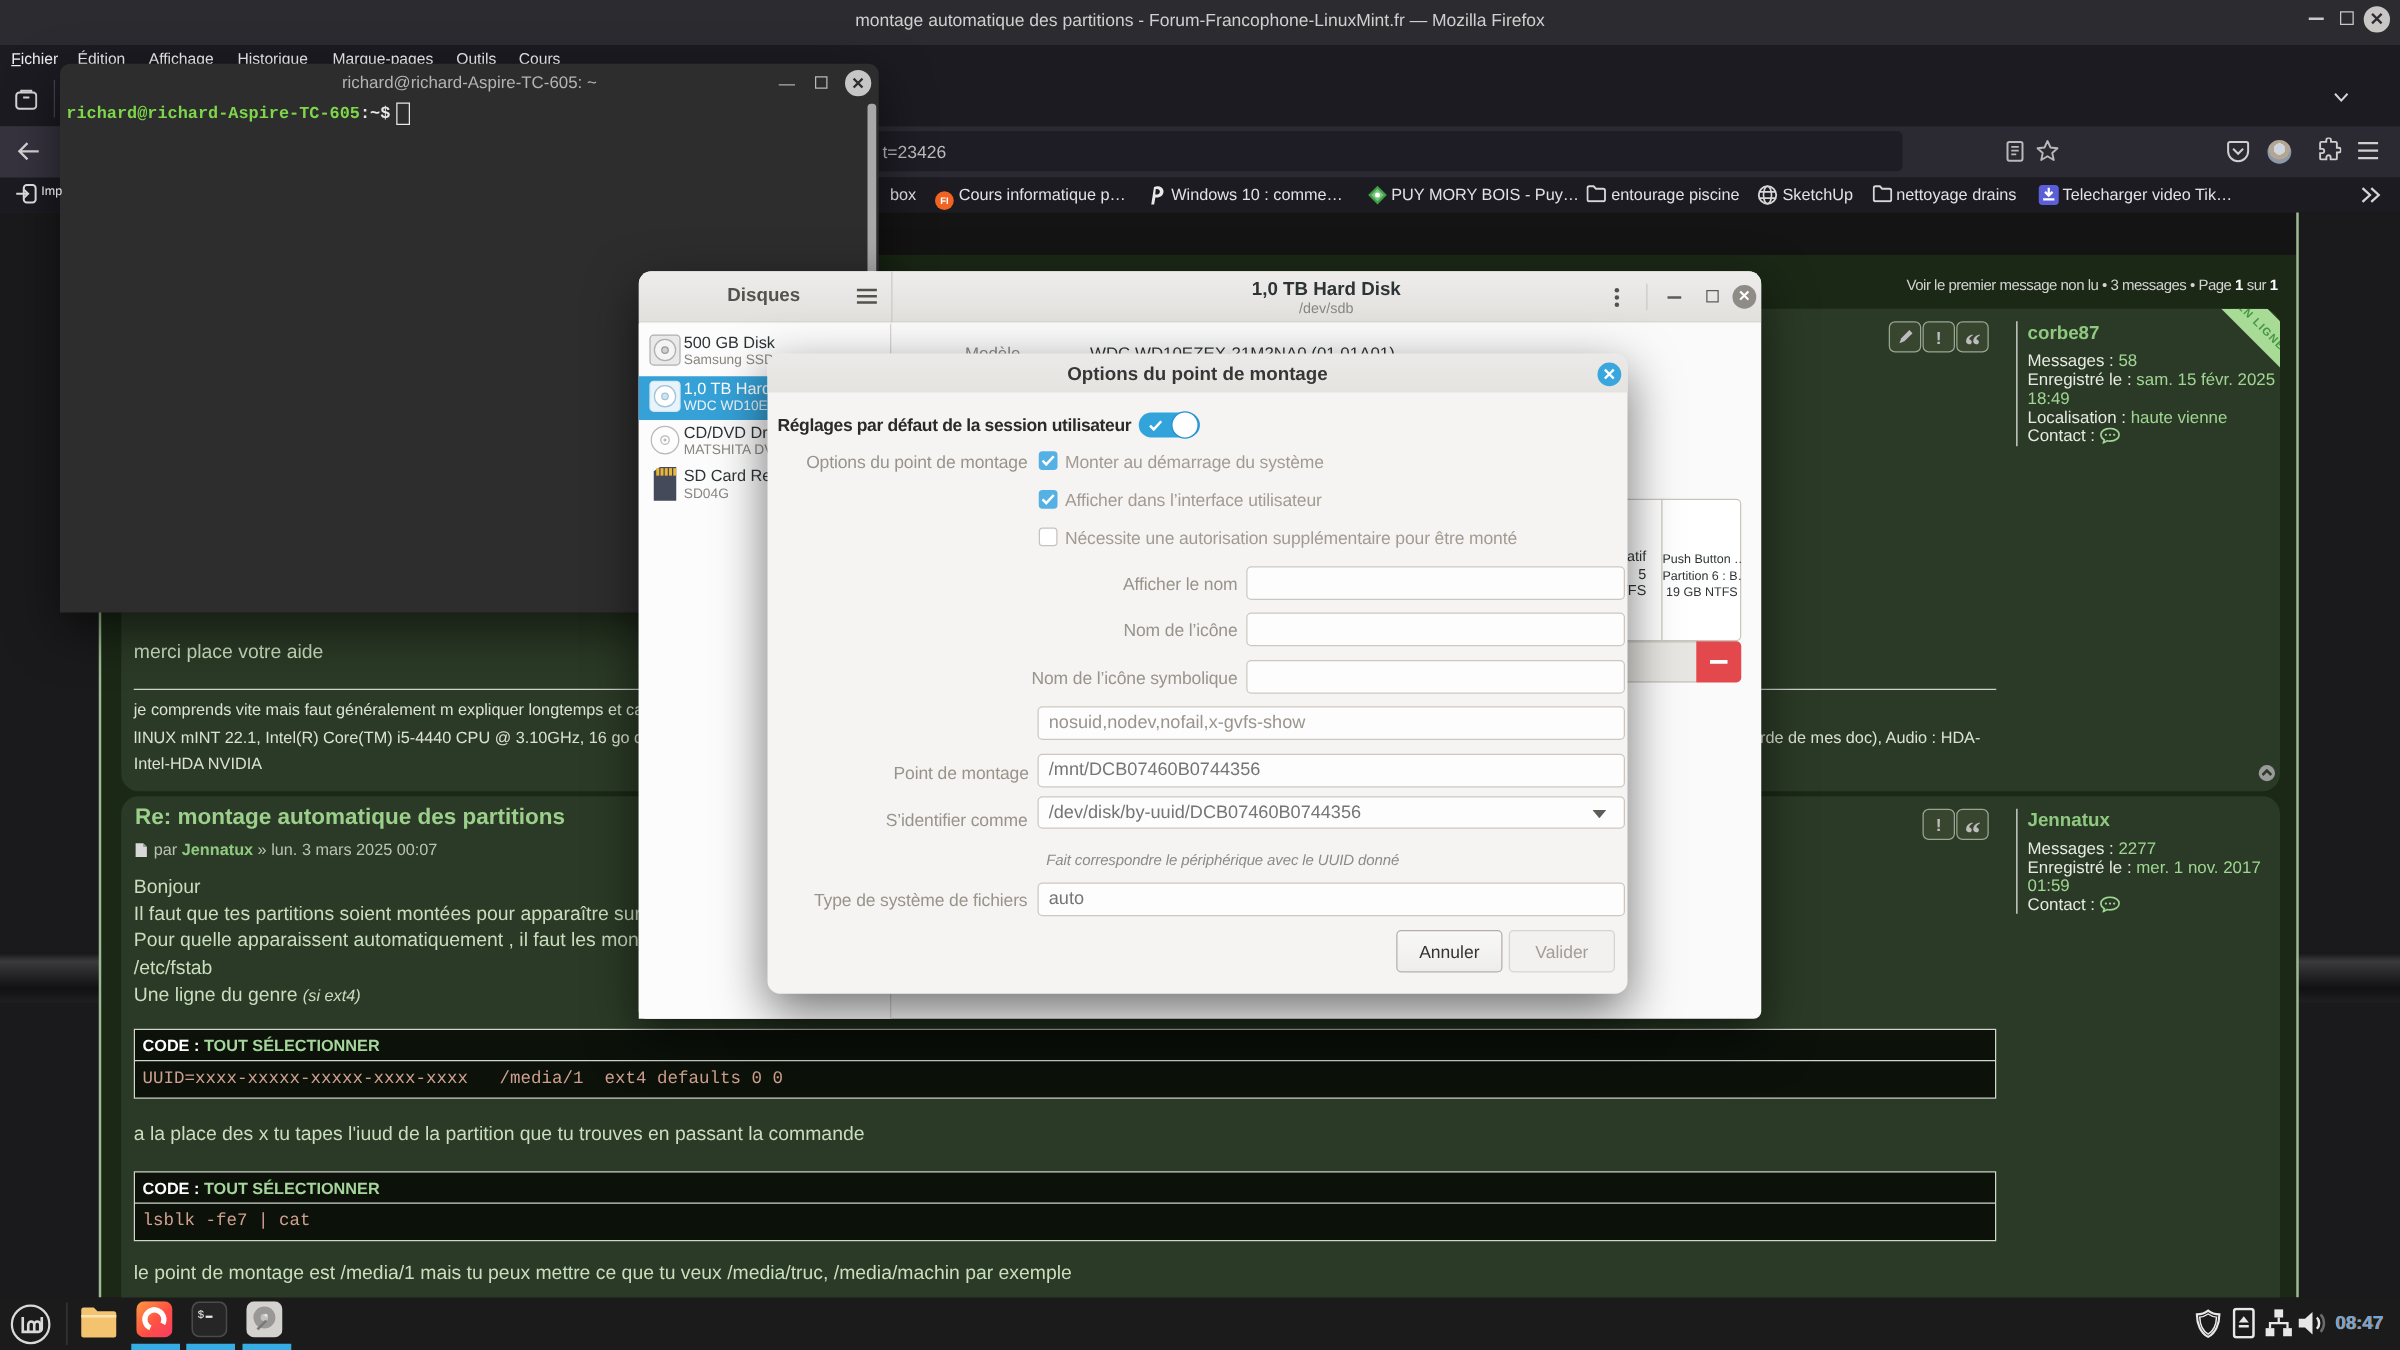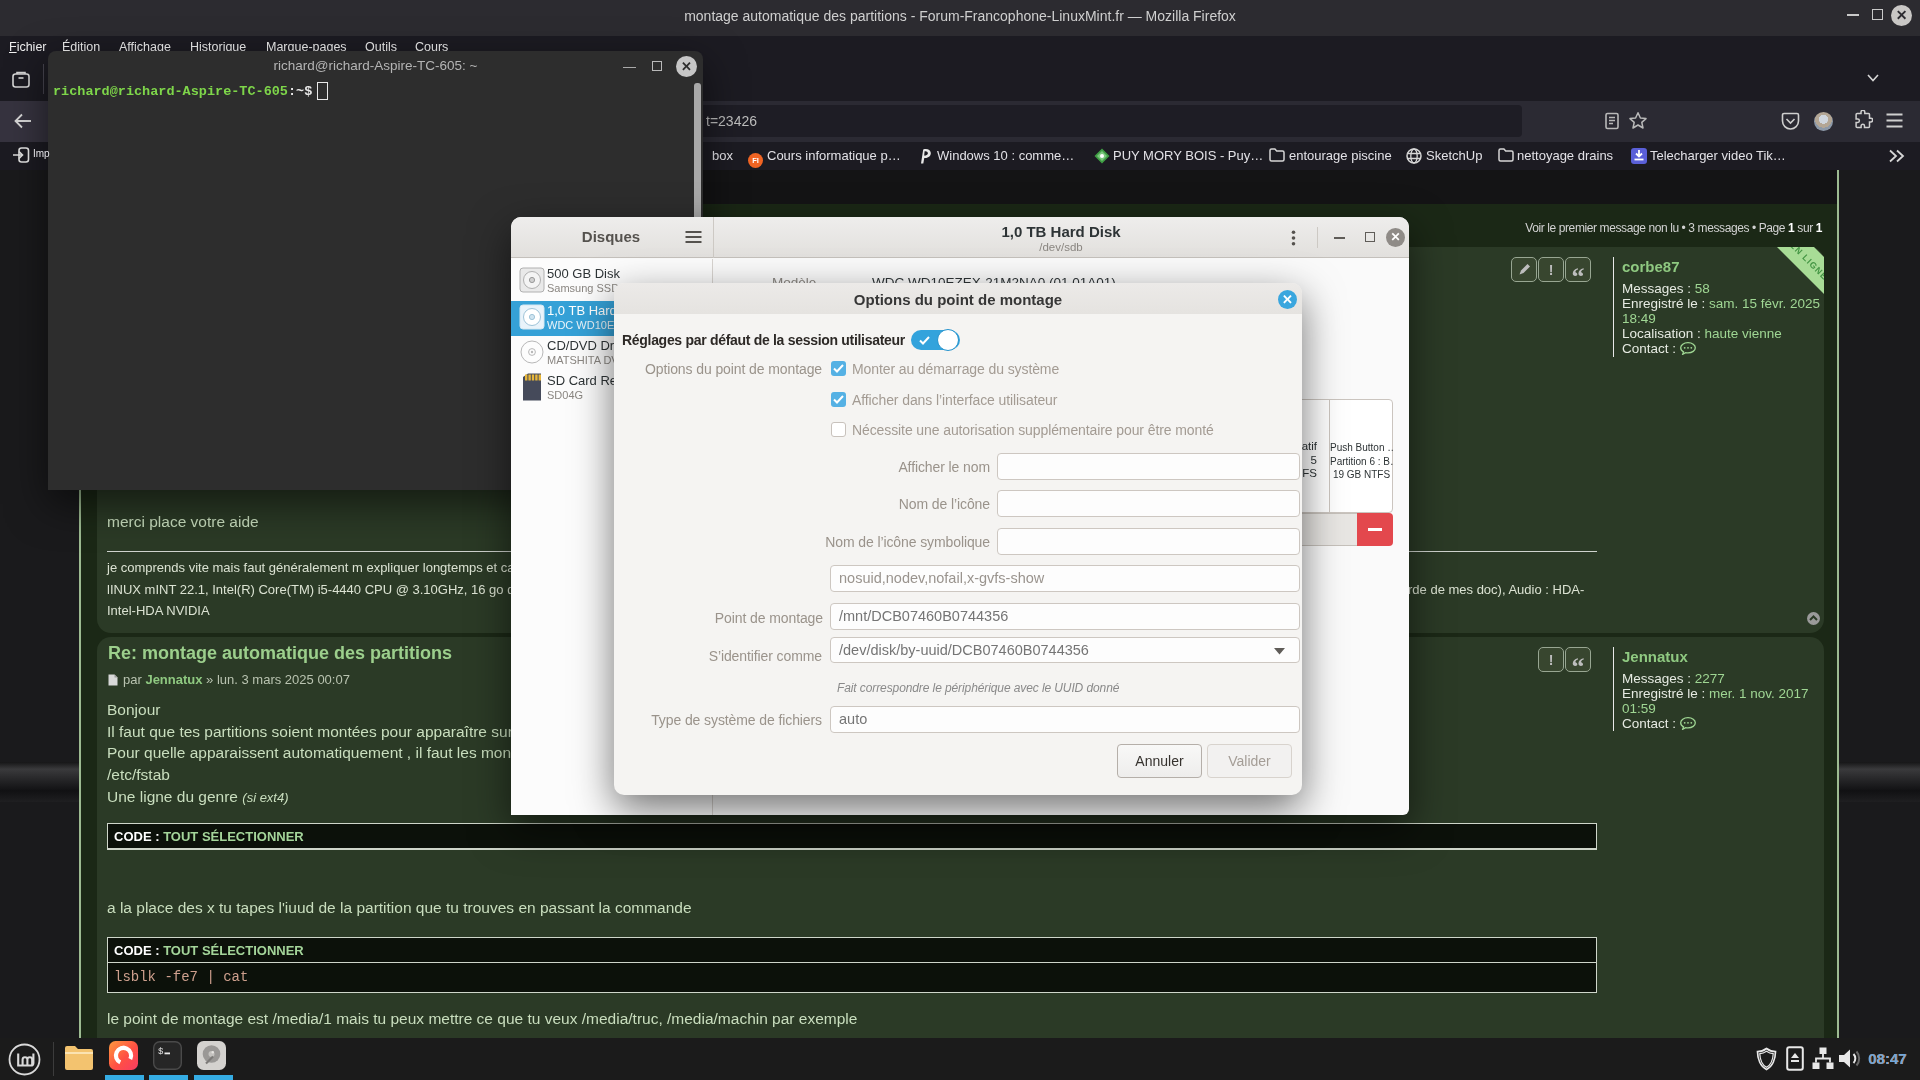--- a/index.html
+++ b/index.html
@@ -213,20 +213,21 @@
       </svg></div>
 
     <div class="abs" style="left:108px;top:473px;color:#9ccf8c;font-size:18px;font-weight:bold;">Re: montage automatique des partitions</div>
     <div class="abs" style="left:108px;top:502px;color:#b9c3b0;font-size:13px;"><svg width="10" height="12" viewBox="0 0 10 12" style="vertical-align:-2px;margin-right:5px;">
         <path d="M0.5 0.5 h6 l3 3 v8 h-9 Z" fill="#d8d8d8"></path>
         <path d="M6.5 0.5 l3 3 h-3 Z" fill="#9a9a9a"></path>
       </svg>par <b style="color:#8fc981;">Jennatux</b> » lun. 3 mars 2025 00:07</div>
     <div class="msg" style="left:107px;top:529px;">Bonjour<br>Il faut que tes partitions soient montées pour apparaître sur ton bureau<br>Pour quelle apparaissent automatiquement , il faut les monter par le fichier<br>/etc/fstab<br>Une ligne du genre <span style="font-size:13px;font-style:italic;">(si ext4)</span></div>
     <div class="codebox" style="top:653px;">
       <div class="codehead">CODE : <span>TOUT SÉLECTIONNER</span></div>
+      <div class="codebody">UUID=xxxx-xxxxx-xxxxx-xxxx-xxxx   /media/1  ext4 defaults 0 0</div>
     </div>
     <div class="msg" style="left:107px;top:727px;">a la place des x tu tapes l'iuud de la partition que tu trouves en passant la commande</div>
     <div class="codebox" style="top:767px;">
       <div class="codehead">CODE : <span>TOUT SÉLECTIONNER</span></div>
       <div class="codebody">lsblk -fe7 | cat</div>
     </div>
     <div class="msg" style="left:107px;top:838px;">le point de montage est /media/1 mais tu peux mettre ce que tu veux /media/truc, /media/machin par exemple</div>
   </div>
 
   <div class="abs winshadow" id="term">

